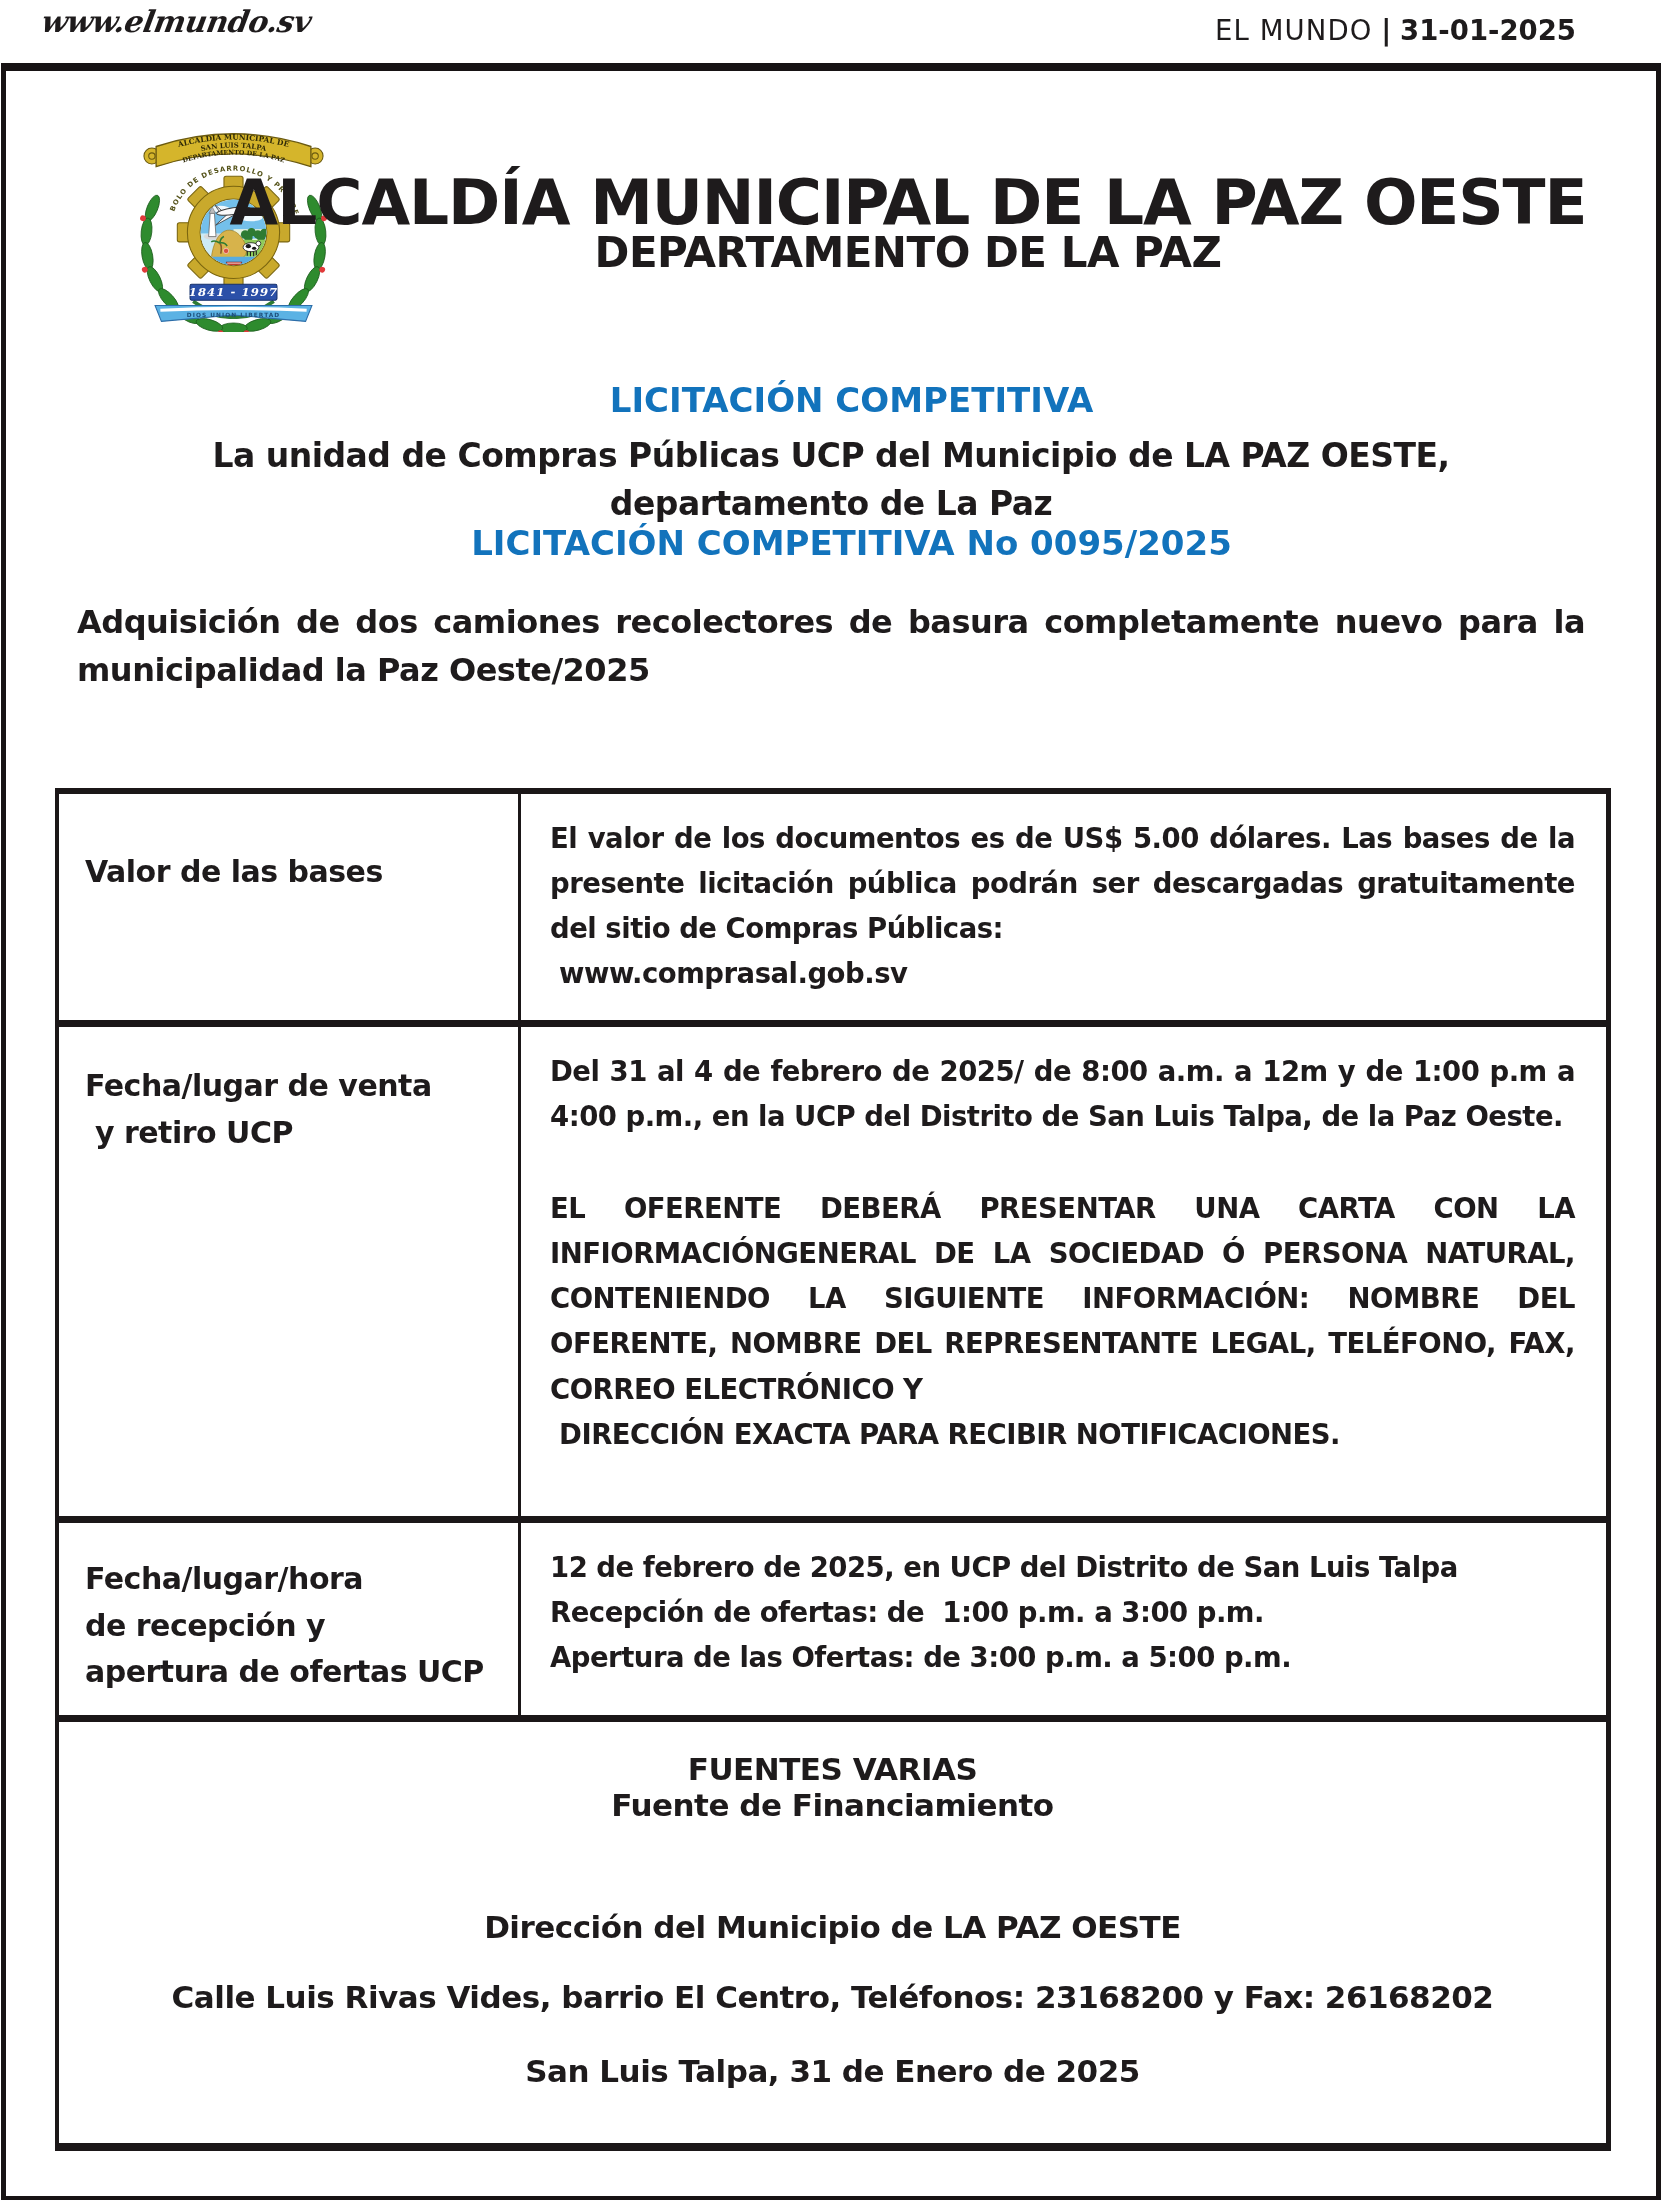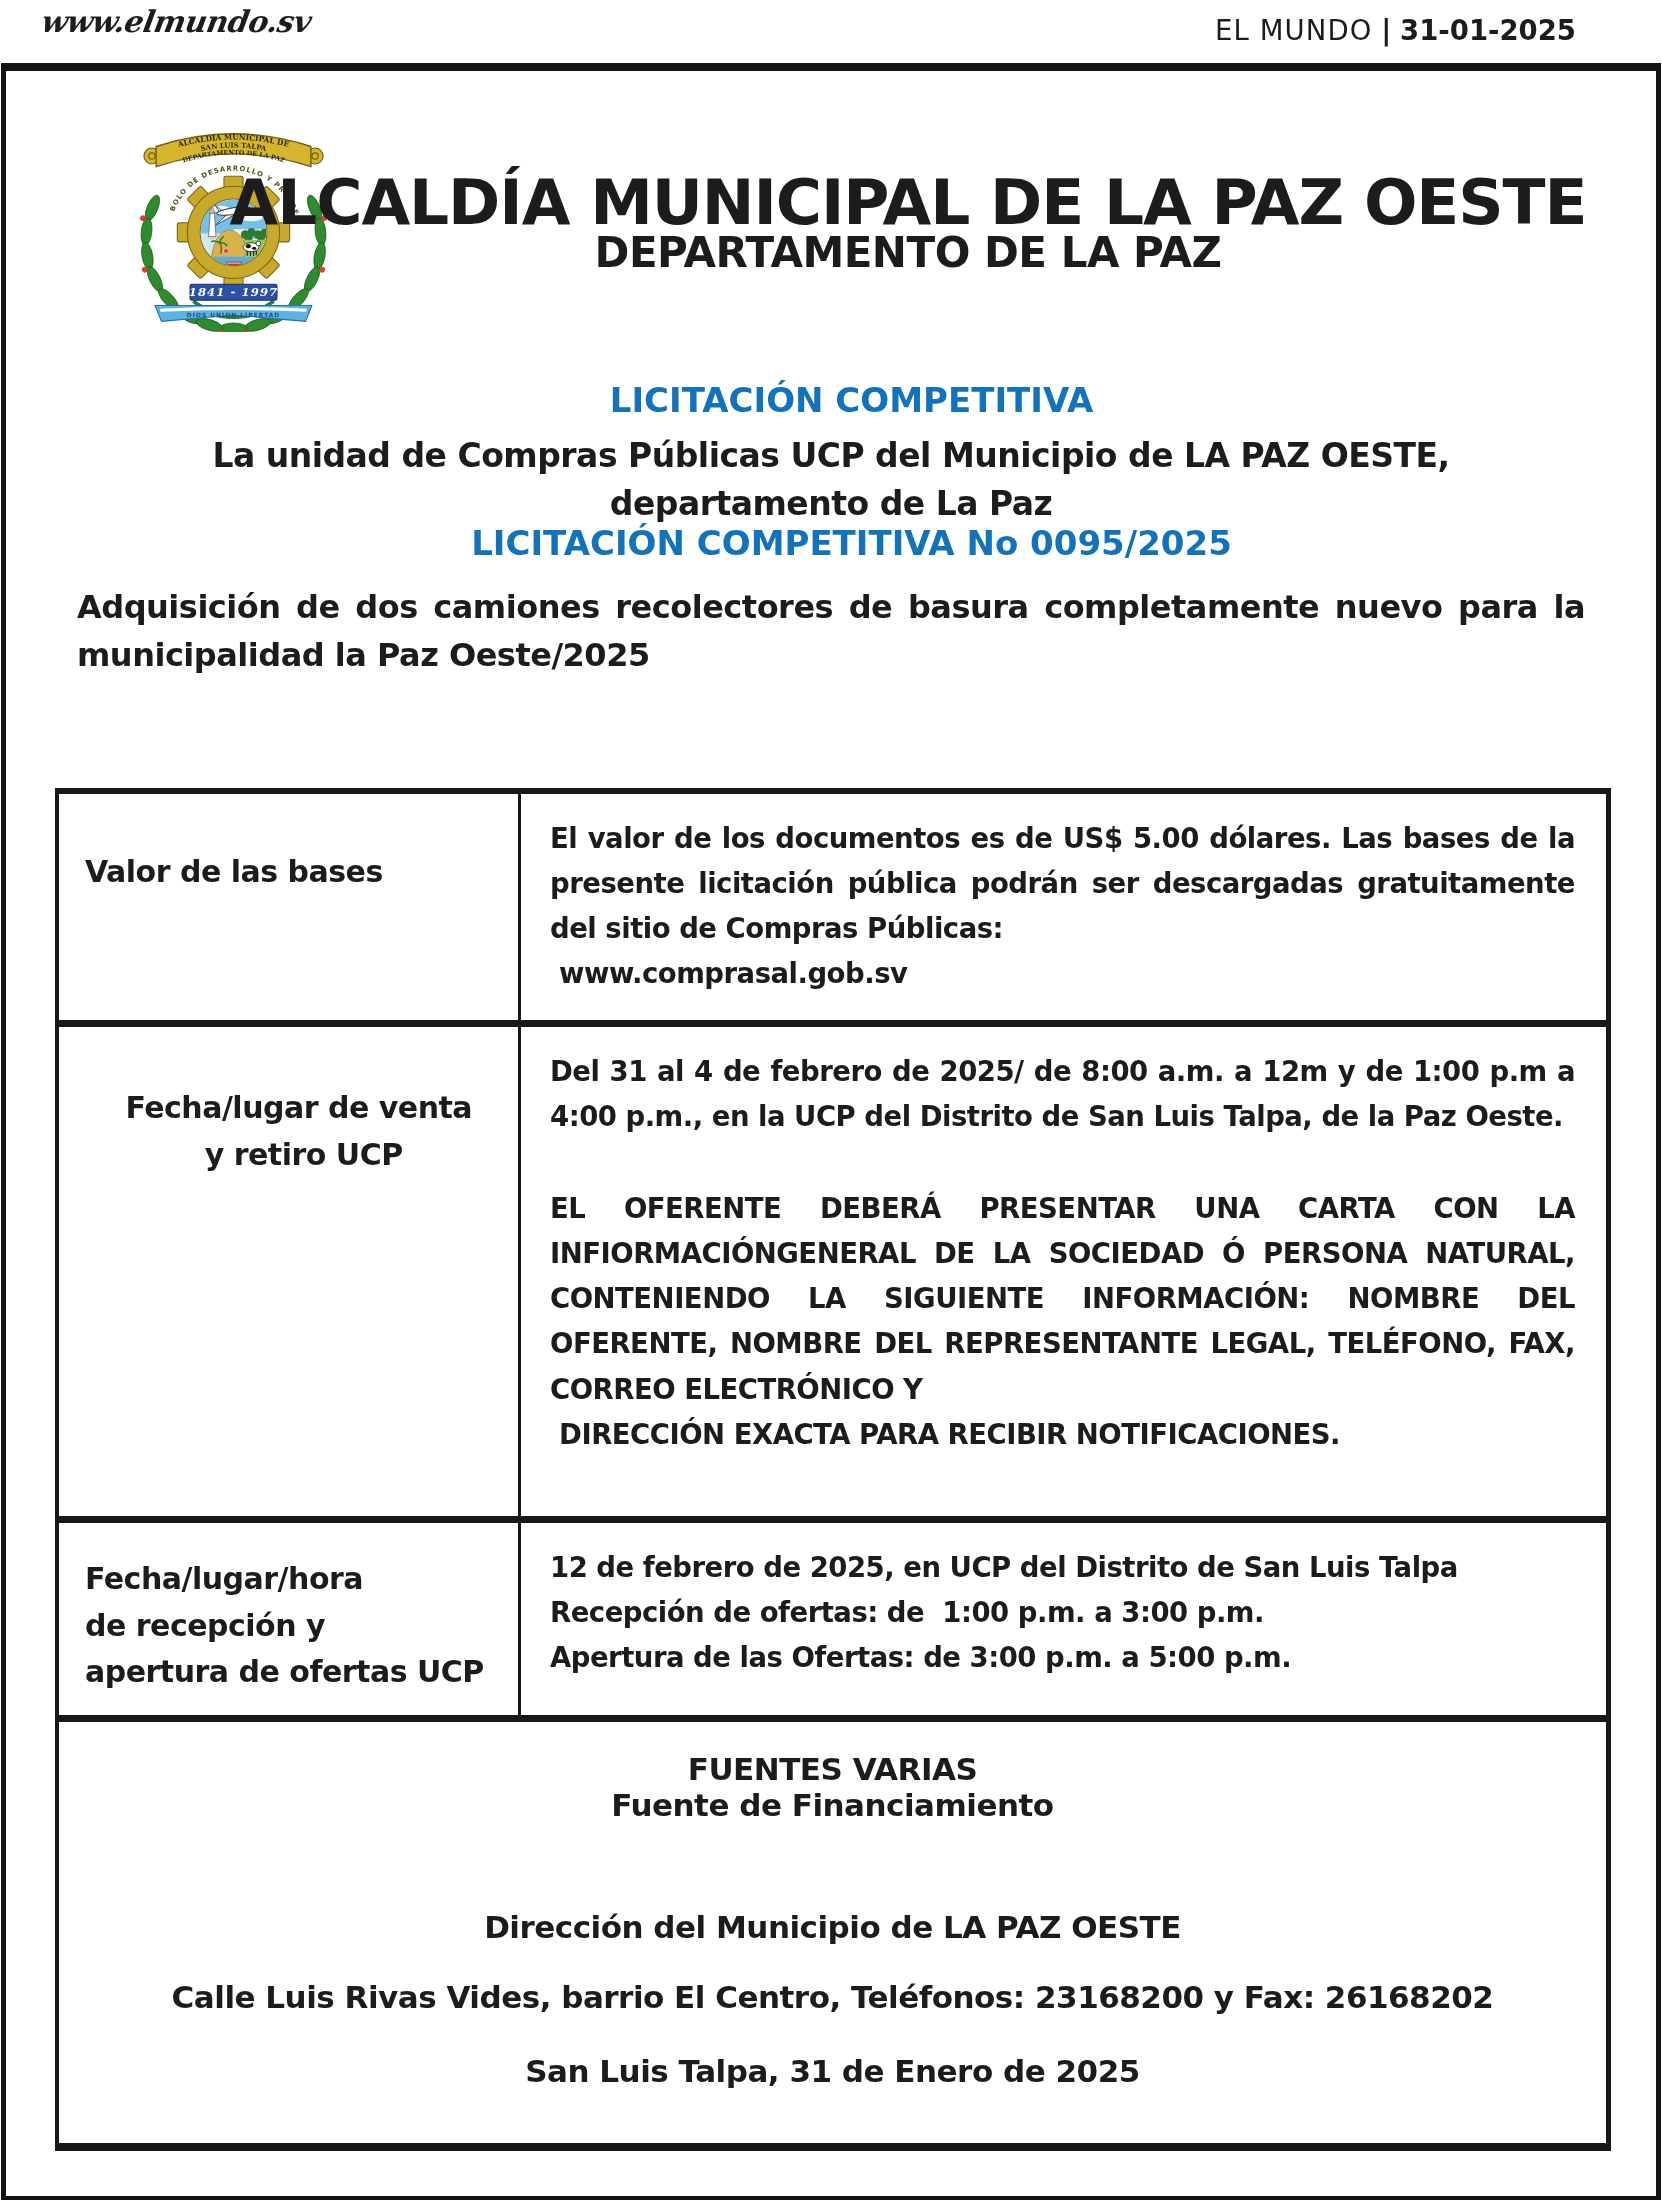--- a/index.html
+++ b/index.html
@@ -24,36 +24,36 @@
   
   .ctr{position:absolute;left:0;right:0;text-align:center;white-space:nowrap;font-weight:700;}
   .ofs{left:154px;right:0;}             
   .title-main{top:166px;font-size:63px;letter-spacing:-1.1px;}
   .title-sub{top:228px;font-size:42px;letter-spacing:-0.5px;}
   .h-blue{color:var(--accent-blue,#1273BC);margin-left:41px;}
   .h1{top:380px;font-size:34px;}
   .intro1{top:436px;font-size:33px;letter-spacing:-0.5px;}
   .intro2{top:484px;font-size:33px;letter-spacing:-0.5px;}
   .h2{top:523px;font-size:34px;}
-  .subject{position:absolute;top:583px;left:77px;right:77px;font-size:32px;font-weight:700;
+  .subject{position:absolute;top:598px;left:77px;right:77px;font-size:32px;font-weight:700;
         line-height:1.5;text-align:justify;letter-spacing:-0.5px;}
 
   
   .notice-table{position:absolute;left:55px;top:788px;width:1556px;height:1363px;box-sizing:border-box;
         border-style:solid;border-color:#1b1718;border-width:6.6px 5.5px 8.8px 4.4px;
         display:flex;flex-direction:column;}
   .t-row{display:flex;box-sizing:border-box;}
   .t-row.r1{height:226px;}
   .t-row.r2{height:496px;border-top:7.1px solid #1b1718;}
   .t-row.r3{height:199px;border-top:7.1px solid #1b1718;}
   .t-footer{flex:1;border-top:7.1px solid #1b1718;box-sizing:border-box;
         text-align:center;padding-top:29px;font-size:31px;font-weight:700;letter-spacing:-0.5px;}
   .cell-label{width:462px;box-sizing:border-box;border-right:3.3px solid #1b1718;
         padding:55px 5.5px 0 26px;font-size:30px;font-weight:700;line-height:1.55;letter-spacing:-0.5px;}
-  .r2 .cell-label{padding-top:58px;text-align:center;}
+  .r2 .cell-label{padding-top:36px;}
   .r3 .cell-label{padding-top:33px;}
   .cell-value{flex:1;box-sizing:border-box;padding:22px 31px 0 29px;
         font-size:27.5px;font-weight:700;line-height:1.64;letter-spacing:-0.5px;}
   .just{text-align:justify;}
   .caps-par{margin-top:47px;}
   .vline{white-space:pre;}
   .f-gap1{margin-top:86px;}
   .f-gap2{margin-top:34px;}
   .f-gap3{margin-top:38px;}
   p{margin:0;}

